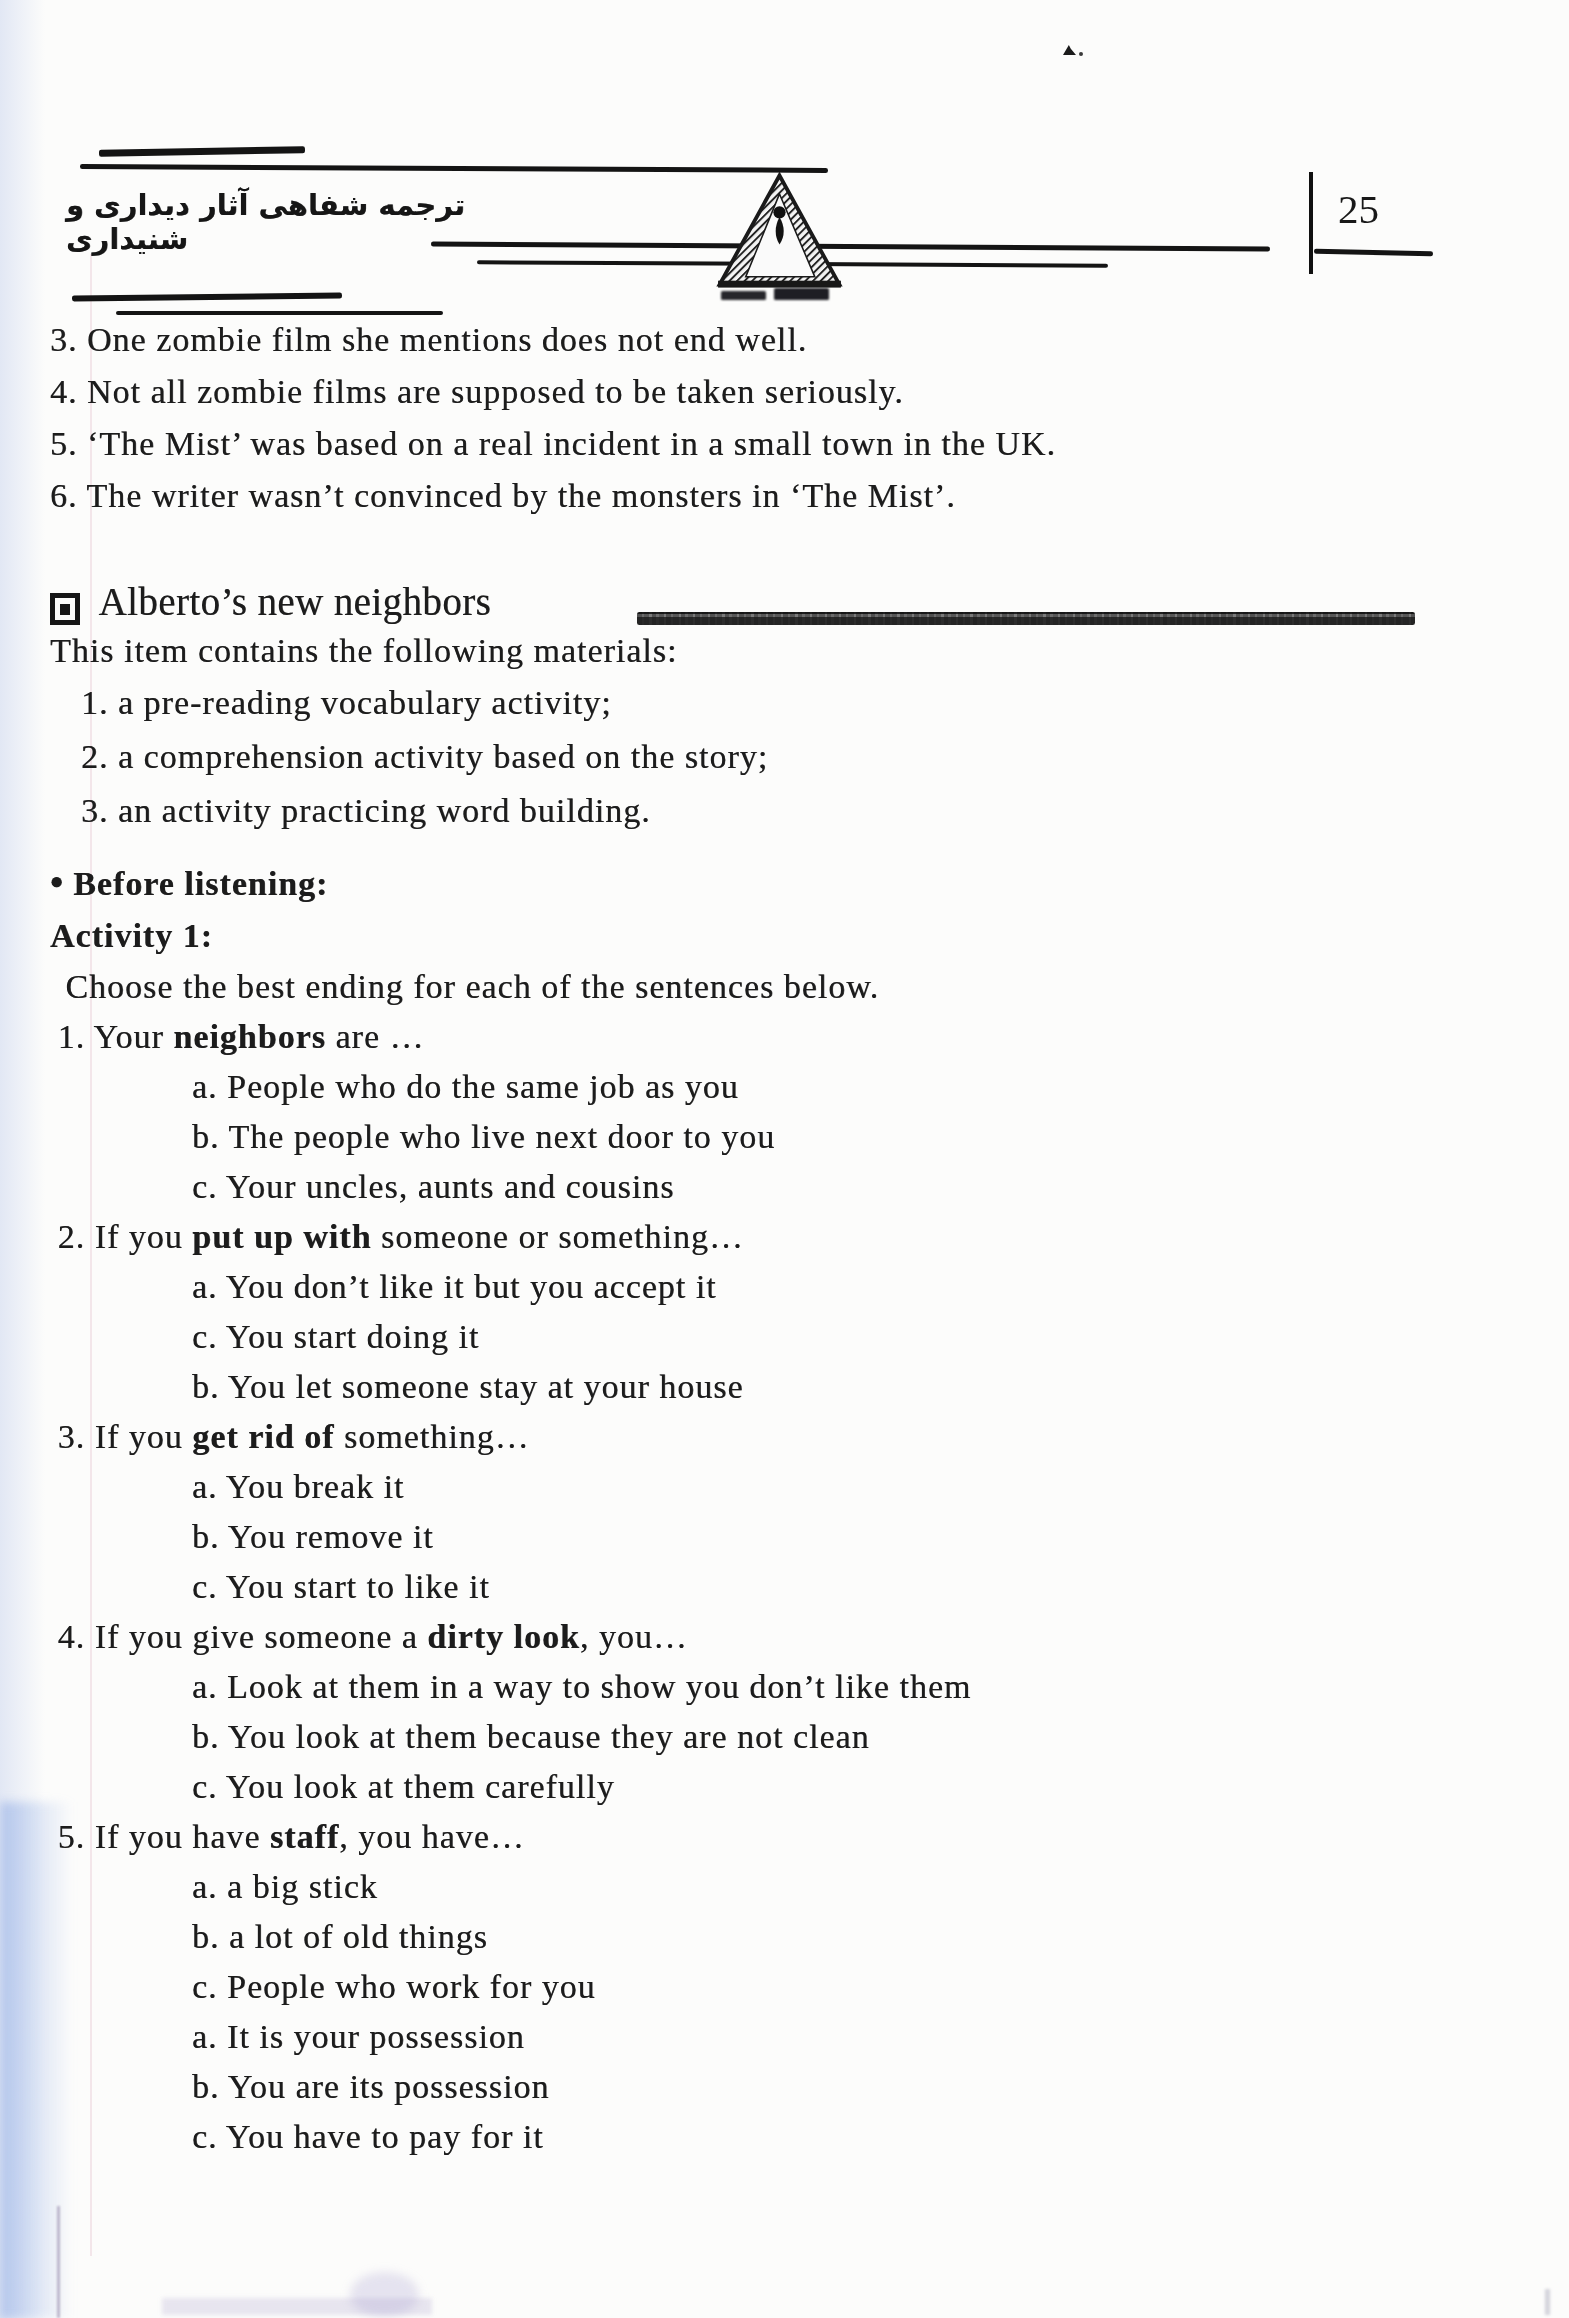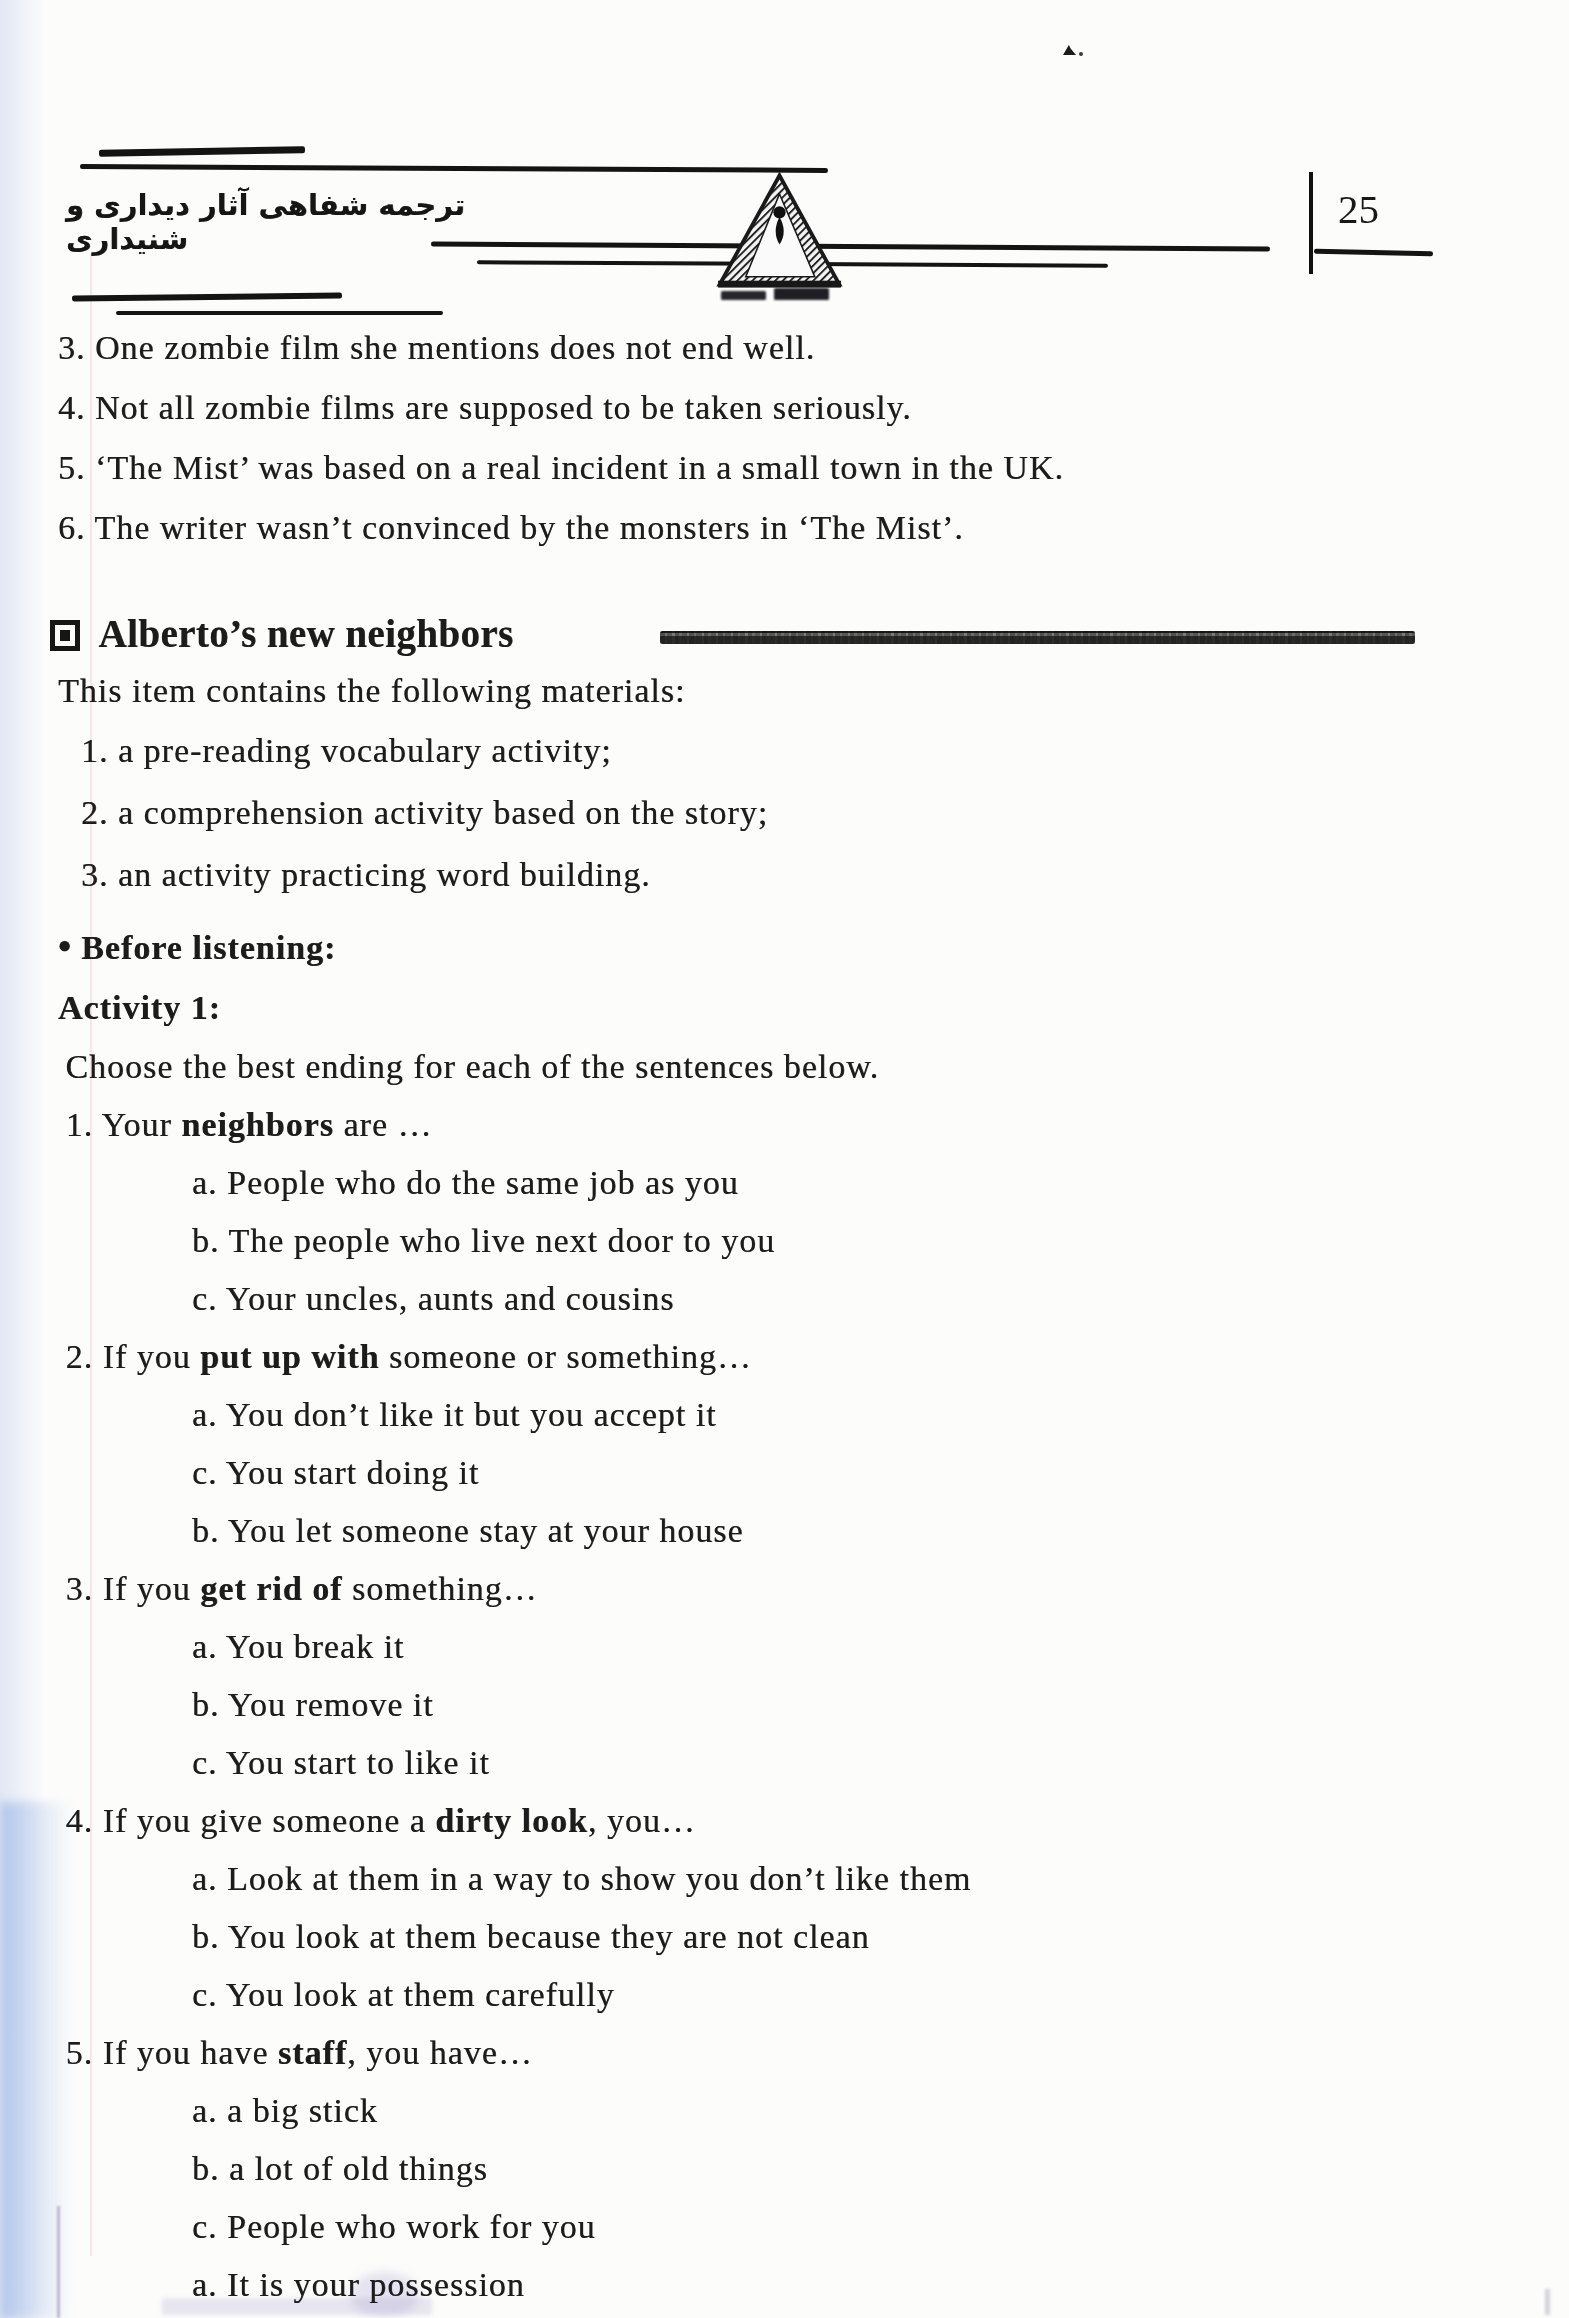--- a/index.html
+++ b/index.html
@@ -46,26 +46,26 @@
   .logo { position:absolute; left:715px; top:172px; width:129px; height:136px; }
   .logo svg { display:block; }
   .cap1 { position:absolute; left:6.2px;  top:119px; width:45px; height:9.2px; background:#26262b;
           border-radius:1.5px; filter:blur(0.9px); }
   .cap2 { position:absolute; left:59px; top:116px; width:55px; height:11.6px; background:#1e1e24;
           border-radius:1.5px; filter:blur(0.9px); }
 
   
   .content { position:absolute; left:50px; top:314px; right:46px;
              text-shadow:0.4px 0 0 rgba(25,25,25,.7); letter-spacing:1px; }
-  .line { margin:8px; font-size:34px; line-height:50px; white-space:nowrap; }
+  .line { margin:0; font-size:34px; line-height:50px; white-space:nowrap; }
   .statement { line-height:52px; }
   b { font-weight:700; }
 
-  .section-head { display:flex; align-items:center; margin:57px 0 0 0;
-                  font-size:39px; line-height:46px; font-weight:700; letter-spacing:0.4px; }
+  .section-head { display:flex; align-items:flex-end; margin:57px 0 0 0;
+                  font-size:39px; line-height:46px; font-weight:400; letter-spacing:0.4px; }
   .sq { flex:0 0 auto; width:20px; height:21.6px; border:5.4px solid #161616; margin:3.1px 18.5px 0 0;
         display:inline-flex; align-items:center; justify-content:center; }
   .sq-in { width:9.2px; height:10.8px; background:#161616; display:block; }
   .sec-label { white-space:nowrap; }
   .sec-rule { flex:1 1 auto; height:13px; margin:7.7px 108px 0 146px; border-radius:2.3px;
         background:
           repeating-linear-gradient(180deg, rgba(20,20,20,.9) 0 2.3px, rgba(110,110,110,.55) 2.3px 5.4px, rgba(35,35,35,.9) 5.4px 13px),
           repeating-linear-gradient(90deg, #2a2a2a 0 4.6px, #6a6a6a 4.6px 7px, #3a3a3a 7px 12.3px, #8a8a8a 12.3px 14.6px);
         filter:blur(0.3px); }
 

